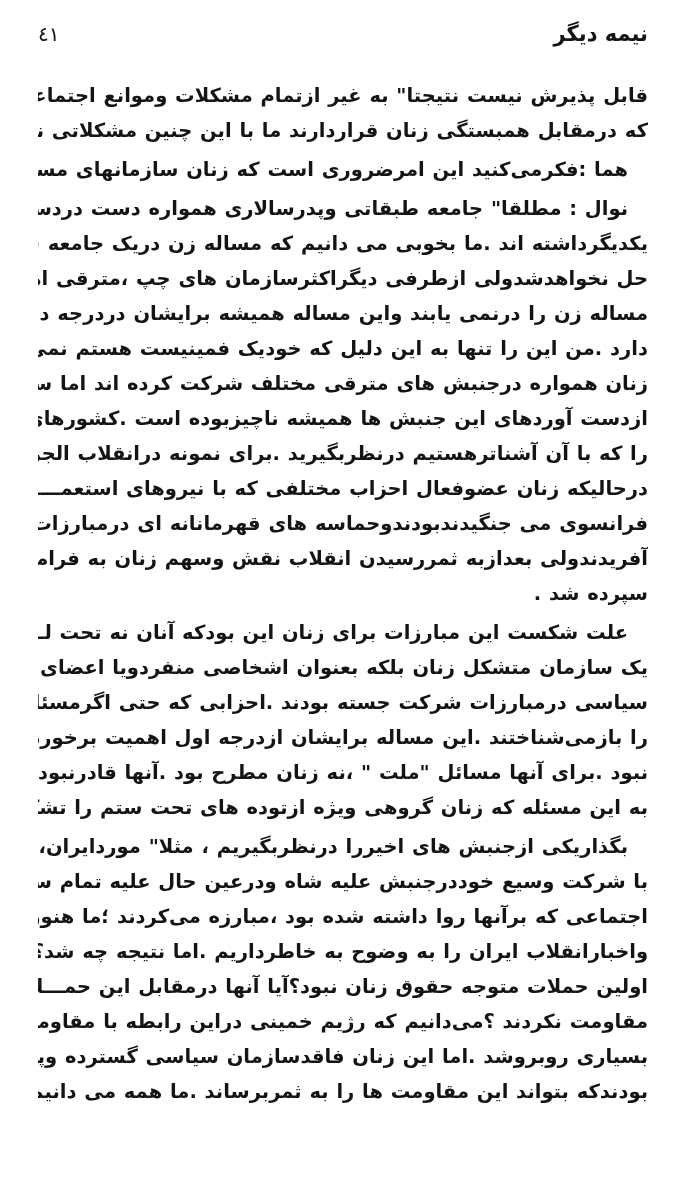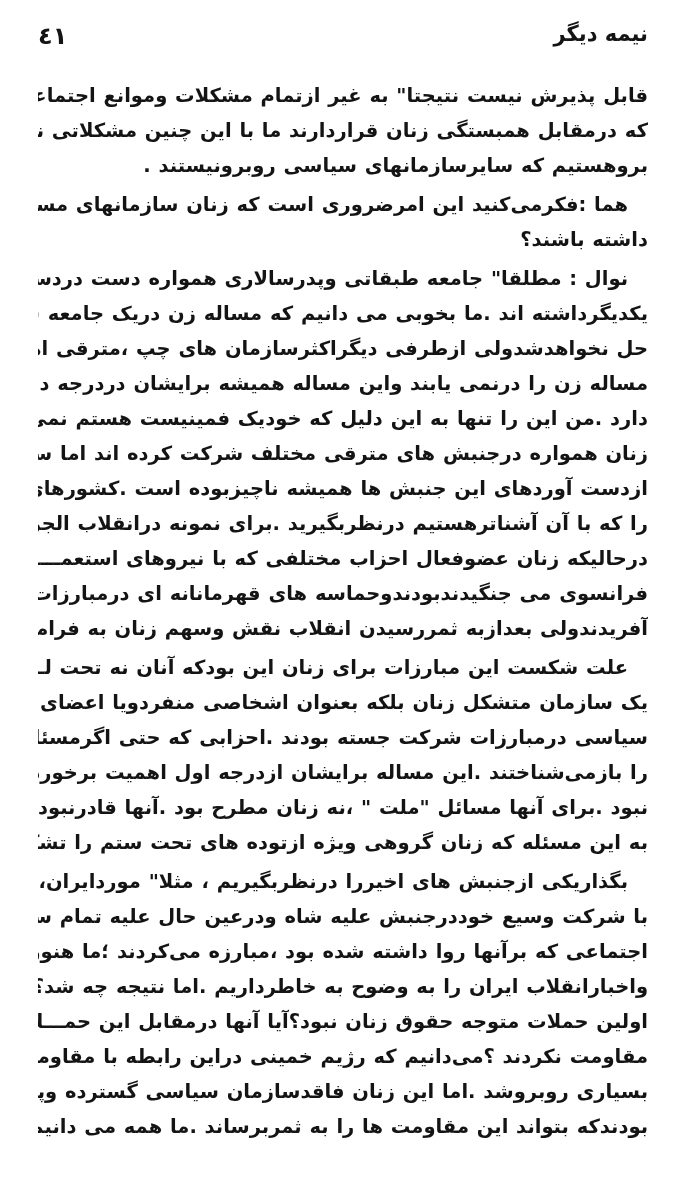--- a/index.html
+++ b/index.html
@@ -28,22 +28,22 @@
     align-items: flex-start;
     height: 44px;
   }
   .journal-title {
     font-size: 21px;
     font-weight: 700;
     letter-spacing: 0;
     transform: scaleY(1.05);
   }
   .page-number {
-    font-size: 24px;
-    font-weight: 700;
+    font-size: 20px;
+    font-weight: 400;
     direction: ltr;
   }
   .article-body {
     margin-top: 12px;
     font-size: 19.5px;
   }
   .para {
     margin: 0 0 4px 0;
   }
   .line {
@@ -67,38 +67,37 @@
 
 <div class="page">
   <div class="page-header">
     <span class="journal-title">نیمه دیگر</span>
     <span class="page-number">٤١</span>
   </div>
   <div class="article-body">
       <div class="para">
         <div class="line">قابل پذیرش نیست نتیجتا" به غیر ازتمام مشکلات وموانع اجتماعی عامی</div>
         <div class="line">که درمقابل همبستگی زنان قراردارند ما با این چنین مشکلاتی نیز رو</div>
-        <div class="line no-stretch">بروهستیم که سایرسازمانهای سیاسی روبرونیستند .</div>
       </div>
       <div class="para indented">
         <div class="line">هما :فکرمی‌کنید این امرضروری است که زنان سازمانهای مستقل خودرا</div>
-        <div class="line no-stretch">داشته باشند؟</div>
       </div>
       <div class="para indented">
         <div class="line">نوال : مطلقا" جامعه طبقاتی وپدرسالاری همواره دست دردســـت</div>
         <div class="line">یکدیگرداشته اند .ما بخوبی می دانیم که مساله زن دریک جامعه سرمایه‌داری</div>
         <div class="line">حل نخواهدشدولی ازطرفی دیگراکثرسازمان های چپ ،مترقی اهمیـــت</div>
         <div class="line">مساله زن را درنمی یابند واین مساله همیشه برایشان دردرجه دوم قـــرار</div>
         <div class="line">دارد .من این را تنها به این دلیل که خودیک فمینیست هستم نمی‌گویم .</div>
         <div class="line">زنان همواره درجنبش های مترقی مختلف شرکت کرده اند اما سهم آنـــان</div>
         <div class="line">ازدست آوردهای این جنبش ها همیشه ناچیزبوده است .کشورهای اسلامـــی</div>
         <div class="line">را که با آن آشناترهستیم درنظربگیرید .برای نمونه درانقلاب الجزایـــر</div>
         <div class="line">درحالیکه زنان عضوفعال احزاب مختلفی که با نیروهای استعمـــــاری</div>
         <div class="line">فرانسوی می جنگیدندبودندوحماسه های قهرمانانه ای درمبارزات خود</div>
         <div class="line">آفریدندولی بعدازبه ثمررسیدن انقلاب نقش وسهم زنان به فراموشـــی</div>
+        <div class="line no-stretch">سپرده شد .</div>
       </div>
       <div class="para indented">
         <div class="line">علت شکست این مبارزات برای زنان این بودکه آنان نه تحت لـــوای</div>
         <div class="line">یک سازمان متشکل زنان بلکه بعنوان اشخاصی منفردویا اعضای احزاب</div>
         <div class="line">سیاسی درمبارزات شرکت جسته بودند .احزابی که حتی اگرمسئله زنـــان</div>
         <div class="line">را بازمی‌شناختند .این مساله برایشان ازدرجه اول اهمیت برخوردار</div>
         <div class="line">نبود .برای آنها مسائل "ملت " ،نه زنان مطرح بود .آنها قادرنبودنـــد</div>
         <div class="line">به این مسئله که زنان گروهی ویژه ازتوده های تحت ستم را تشکیـــــل</div>
       </div>
       <div class="para indented">

